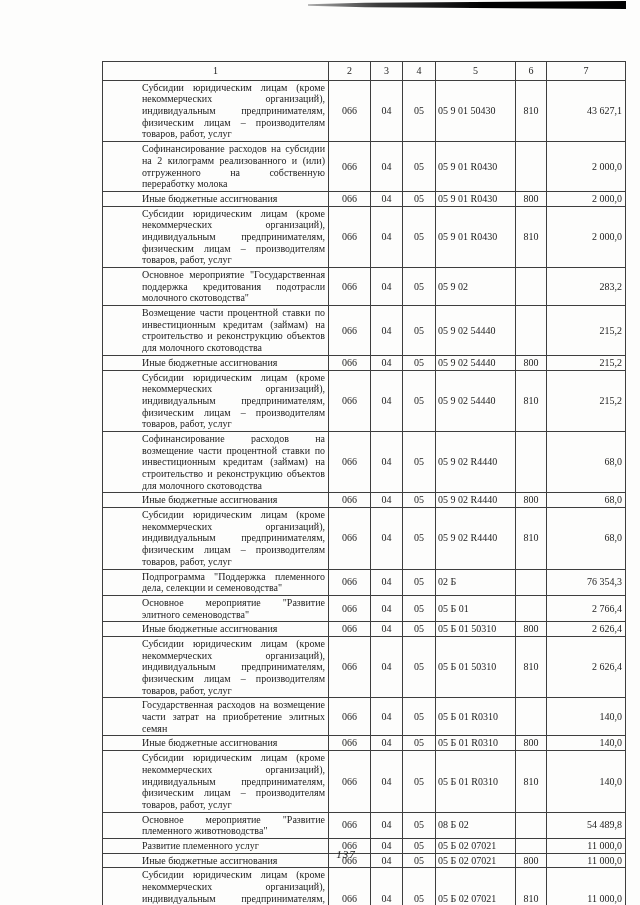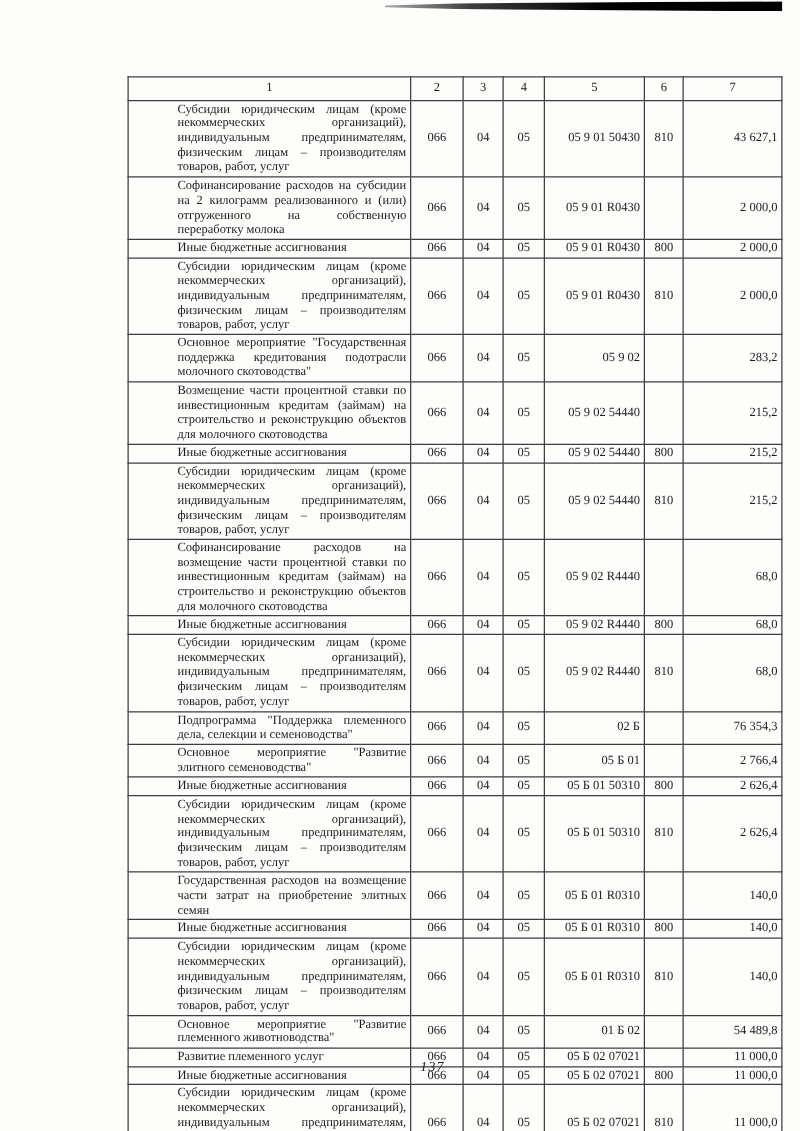--- a/index.html
+++ b/index.html
@@ -34,21 +34,21 @@
   .budget-table th{text-align:center;padding:3px 2px;}
   .col1{width:221px;}
   .col2{width:37px;}
   .col3{width:27px;}
   .col4{width:28px;}
   .col5{width:75px;}
   .col6{width:26px;}
   .col7{width:74px;}
   td.col1{text-align:justify;hyphens:manual;padding-left:39px;}
   td.col2,td.col3,td.col4,td.col6{text-align:center;}
-  td.col5{text-align:right;white-space:nowrap;padding-left:2px;}
+  td.col5{text-align:left;white-space:nowrap;padding-left:2px;}
   td.col7{text-align:right;white-space:nowrap;}
   .footer{
     position:absolute;top:848px;left:102px;width:488px;
     text-align:center;font-size:11px;letter-spacing:1px;font-style:italic;
   }
 </style>
 </head>
 <body>
 
 <div class="page">
@@ -227,21 +227,21 @@
           <td class="col4">05</td>
           <td class="col5">05 Б 01 R0310</td>
           <td class="col6">810</td>
           <td class="col7">140,0</td>
         </tr>
         <tr>
           <td class="col1">Основное мероприятие "Развитие племенного животноводства"</td>
           <td class="col2">066</td>
           <td class="col3">04</td>
           <td class="col4">05</td>
-          <td class="col5">01 Б 02</td>
+          <td class="col5">08 Б 02</td>
           <td class="col6"></td>
           <td class="col7">54 489,8</td>
         </tr>
         <tr>
           <td class="col1">Развитие племенного услуг</td>
           <td class="col2">066</td>
           <td class="col3">04</td>
           <td class="col4">05</td>
           <td class="col5">05 Б 02 07021</td>
           <td class="col6"></td>

